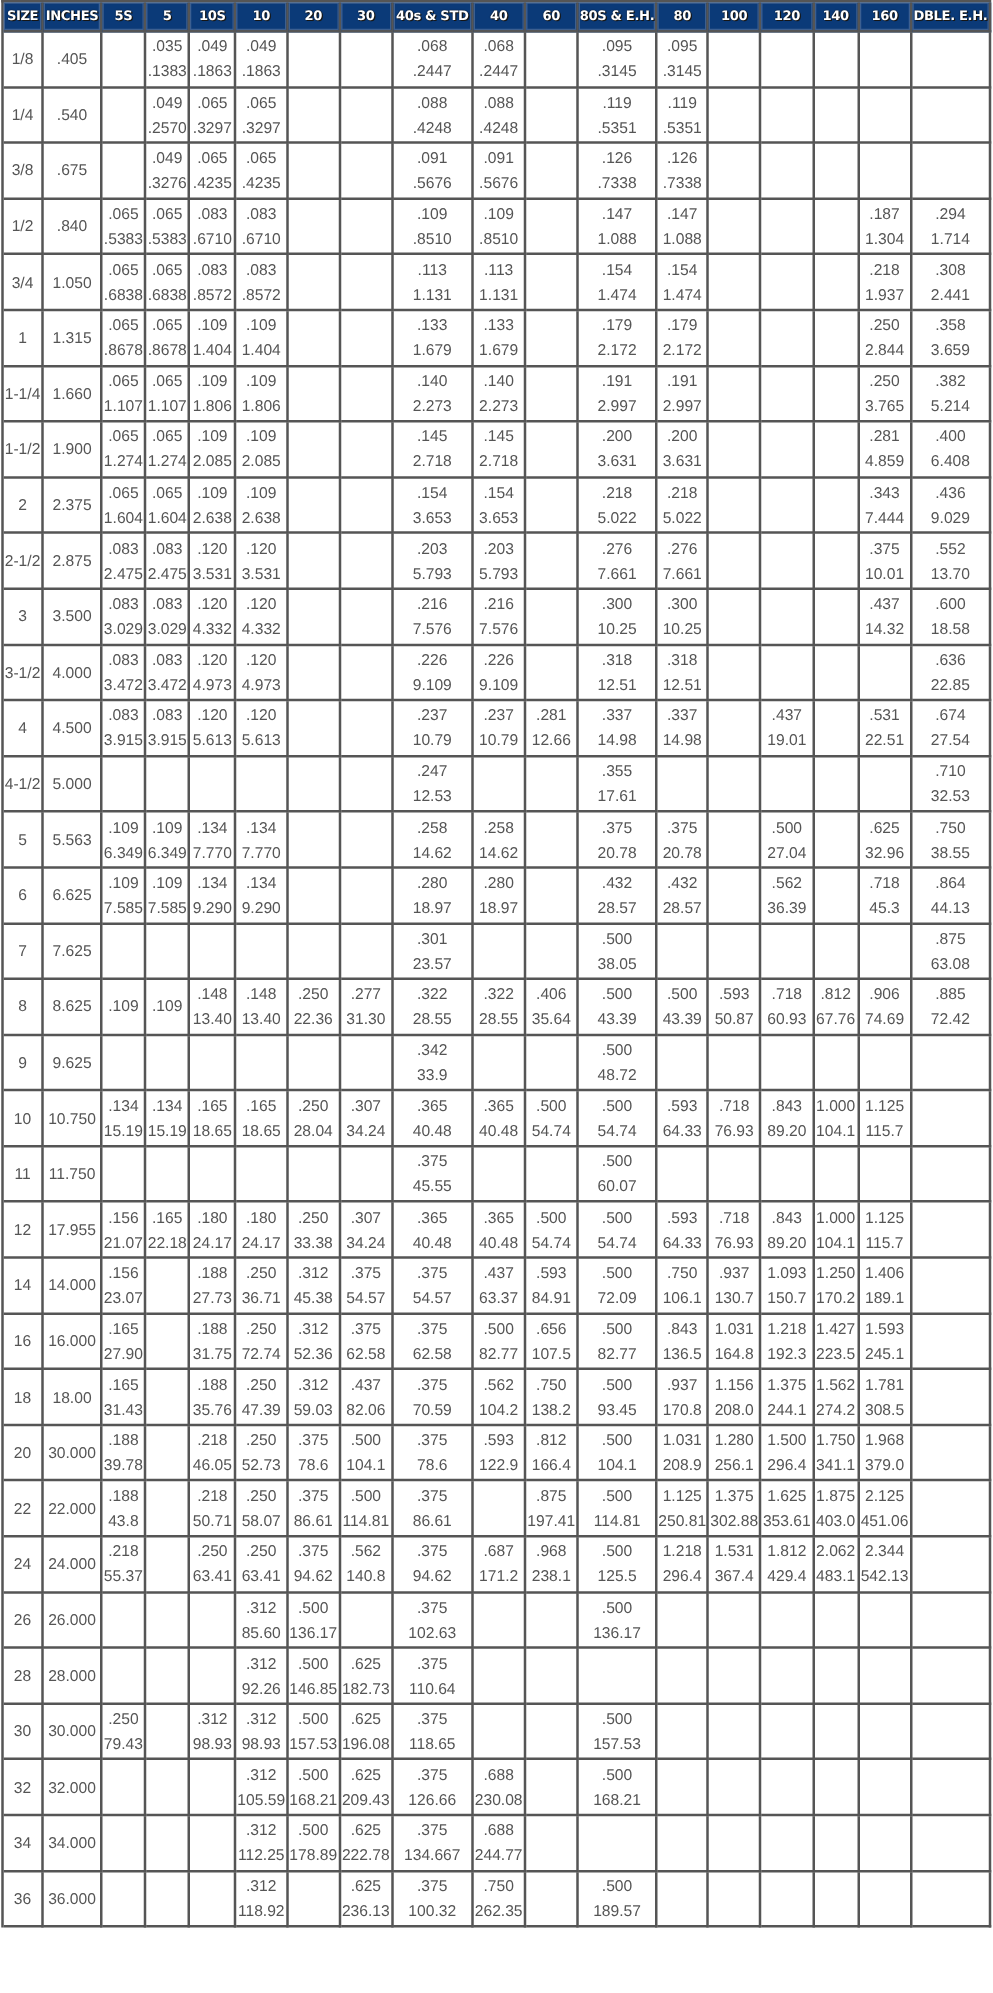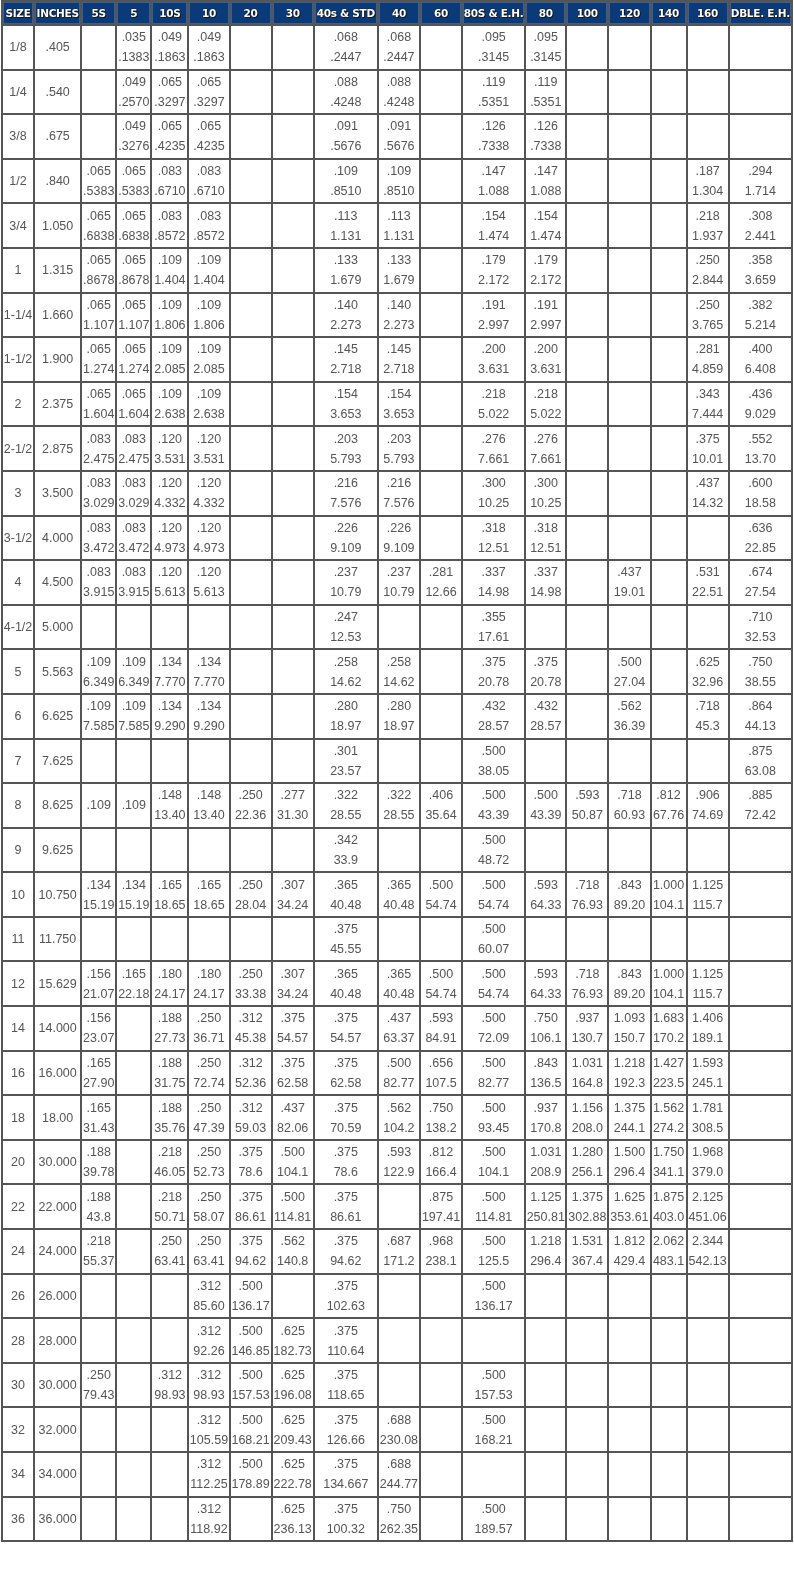--- a/index.html
+++ b/index.html
@@ -1058,21 +1058,21 @@
         </td>
         <td></td>
         <td></td>
         <td></td>
         <td></td>
         <td></td>
         <td></td>
       </tr>
       <tr>
         <td class="size">12</td>
-        <td class="od">15.629</td>
+        <td class="od">17.955</td>
         <td>
           <span class="cell-val">.156</span>
           <span class="cell-val">21.07</span>
         </td>
         <td>
           <span class="cell-val">.165</span>
           <span class="cell-val">22.18</span>
         </td>
         <td>
           <span class="cell-val">.180</span>
@@ -1174,21 +1174,21 @@
         </td>
         <td>
           <span class="cell-val">.937</span>
           <span class="cell-val">130.7</span>
         </td>
         <td>
           <span class="cell-val">1.093</span>
           <span class="cell-val">150.7</span>
         </td>
         <td>
-          <span class="cell-val">1.683</span>
+          <span class="cell-val">1.250</span>
           <span class="cell-val">170.2</span>
         </td>
         <td>
           <span class="cell-val">1.406</span>
           <span class="cell-val">189.1</span>
         </td>
         <td></td>
       </tr>
       <tr>
         <td class="size">16</td>

